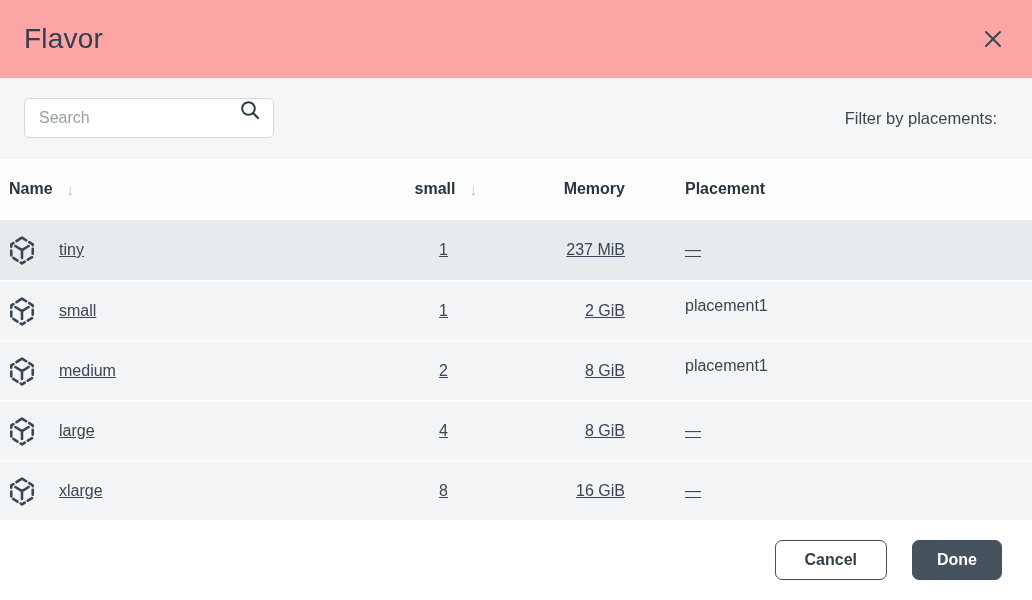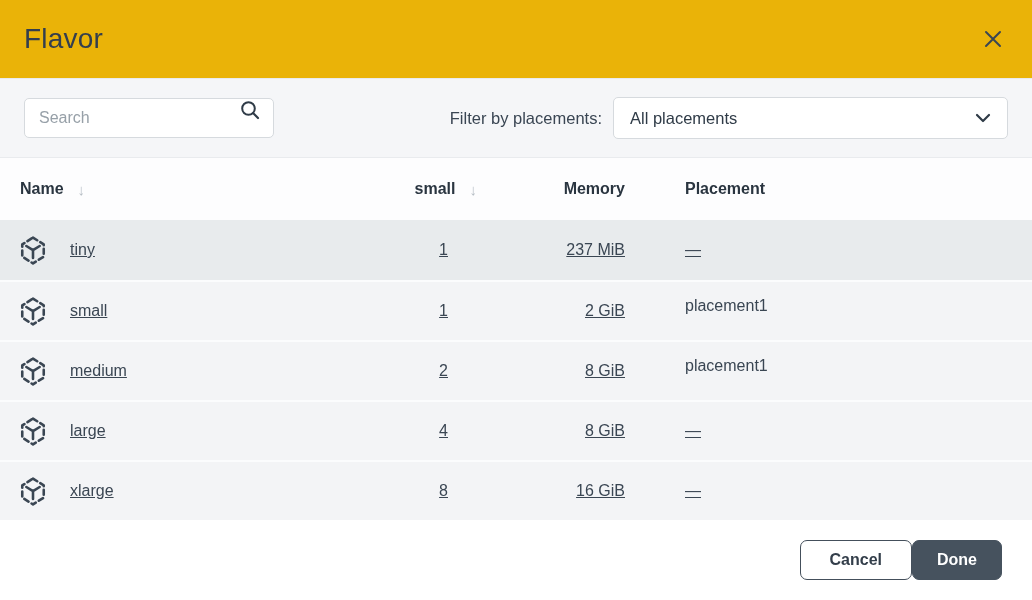--- a/index.html
+++ b/index.html
@@ -10,21 +10,21 @@
     color: #3a4653;
     overflow: hidden;
   }
   .dialog { width: 1032px; height: 600px; background: #fff; display: flex; flex-direction: column; }
 
   
   .dialog-header {
     height: 78px; flex: 0 0 78px;
     display: flex; align-items: center; justify-content: space-between;
     padding: 0 24px;
-    background: #eab308;
+    background: #fca5a5;
   }
   .dialog-title { font-size: 28px; font-weight: 400; color: #333e4e; letter-spacing: 0.2px; }
   .close-btn {
     width: 30px; height: 30px; border: none; background: transparent; cursor: pointer;
     display: flex; align-items: center; justify-content: center; padding: 0;
   }
   .close-btn svg { display: block; }
 
   
   .toolbar {
@@ -63,42 +63,42 @@
   .t-grid {
     display: grid;
     grid-template-columns: 360px 88px 177px 1fr;
     align-items: center;
   }
   .thead {
     height: 62px; flex: 0 0 62px;
     background: #fdfdfe;
     font-weight: 700; font-size: 16px; color: #2a3540;
   }
-  .cell-name { padding-left: 20px; display: flex; align-items: center; }
+  .cell-name { padding-left: 9px; display: flex; align-items: center; }
   .cell-num  { text-align: right; justify-self: stretch; }
   .cell-place { padding-left: 60px; }
   .sort-arrow { color: #b7bec5; font-size: 15px; font-weight: 400; margin-left: 14px; }
   .thead .vcpu-head { display: flex; align-items: center; justify-content: flex-end; }
   .thead .vcpu-head .sort-arrow { margin-right: -29px; }
 
   .t-row {
     height: 60px; flex: 0 0 60px;
     background: #f3f4f6;
     font-size: 16px; color: #3a4653; text-decoration: underline;
   }
   .t-row + .t-row { border-top: 2px solid #fbfcfd; }
   .t-row.highlighted { background: #e8ebed; }
   .flavor-icon { width: 26px; height: 29px; margin-right: 24px; flex: 0 0 26px; }
   .place-raised { display: inline-block; transform: translateY(-5px); }
 
   
   .dialog-footer {
     flex: 0 0 80px; background: #fff;
     display: flex; align-items: flex-start; justify-content: flex-end;
-    padding: 20px 30px 0 0;
+    gap: 25px; padding: 20px 30px 0 0;
   }
   .btn {
     height: 40px; border-radius: 7px; font-family: inherit;
     font-size: 16px; font-weight: 700; cursor: pointer;
     display: flex; align-items: center; justify-content: center;
   }
   .btn-cancel { background: #fff; color: #333e4a; border: 1px solid #444f5b; padding: 0 29px; }
   .btn-done   { background: #46525e; color: #fff; border: 1px solid #46525e; padding: 0 24px; }
 </style>
 </head>
@@ -124,28 +124,20 @@
         <span>
           <svg width="22" height="22" viewBox="0 0 22 22" fill="none">
             <circle cx="9.5" cy="9.5" r="6.3" stroke="#2f3b47" stroke-width="2"></circle>
             <path d="M14.3 14.3 L19 19" stroke="#2f3b47" stroke-width="2.2" stroke-linecap="round"></path>
           </svg>
         </span>
       </button>
     </div>
     <div class="toolbar-right">
       <span class="filter-label">Filter by placements:</span>
-      <div class="placement-select">
-        <span class="value">All placements</span>
-        <span>
-          <svg width="16" height="10" viewBox="0 0 16 10" fill="none">
-            <path d="M2 2 L8 8 L14 2" stroke="#2f3b47" stroke-width="2.2" stroke-linecap="round" stroke-linejoin="round"></path>
-          </svg>
-        </span>
-      </div>
     </div>
   </div>
 
   <div class="flavor-table">
     <div class="t-grid thead">
       <div class="cell-name">
         <span>Name</span>
         <span class="sort-arrow">↓</span>
       </div>
       <div class="cell-num vcpu-head">

